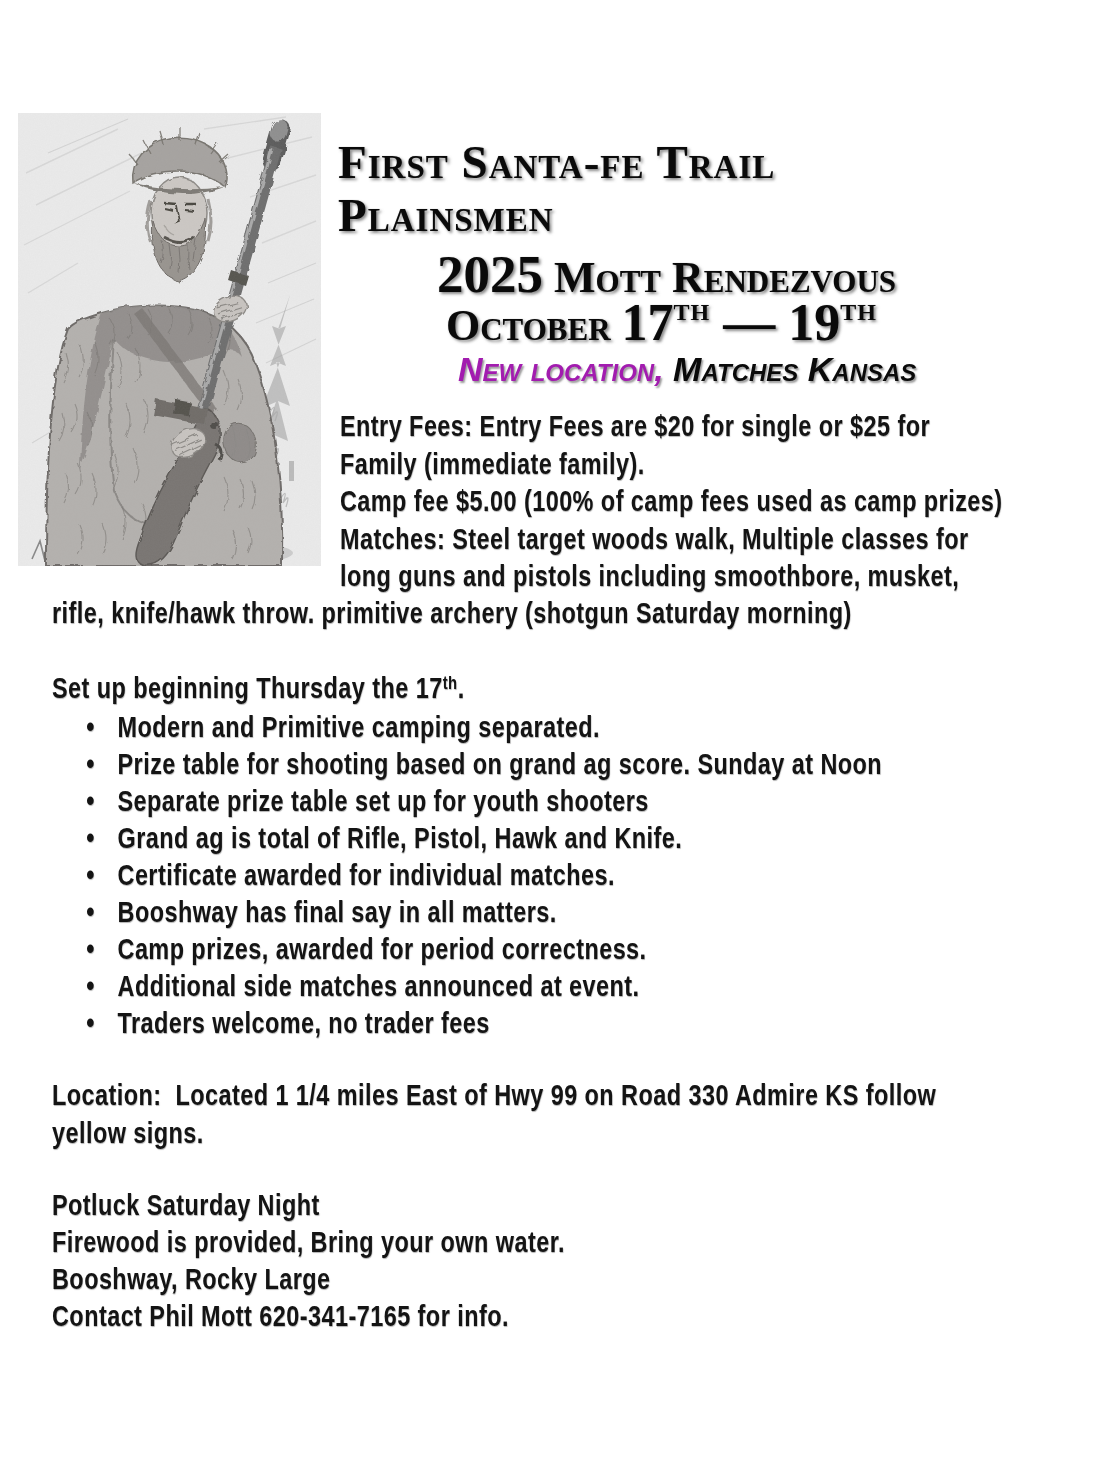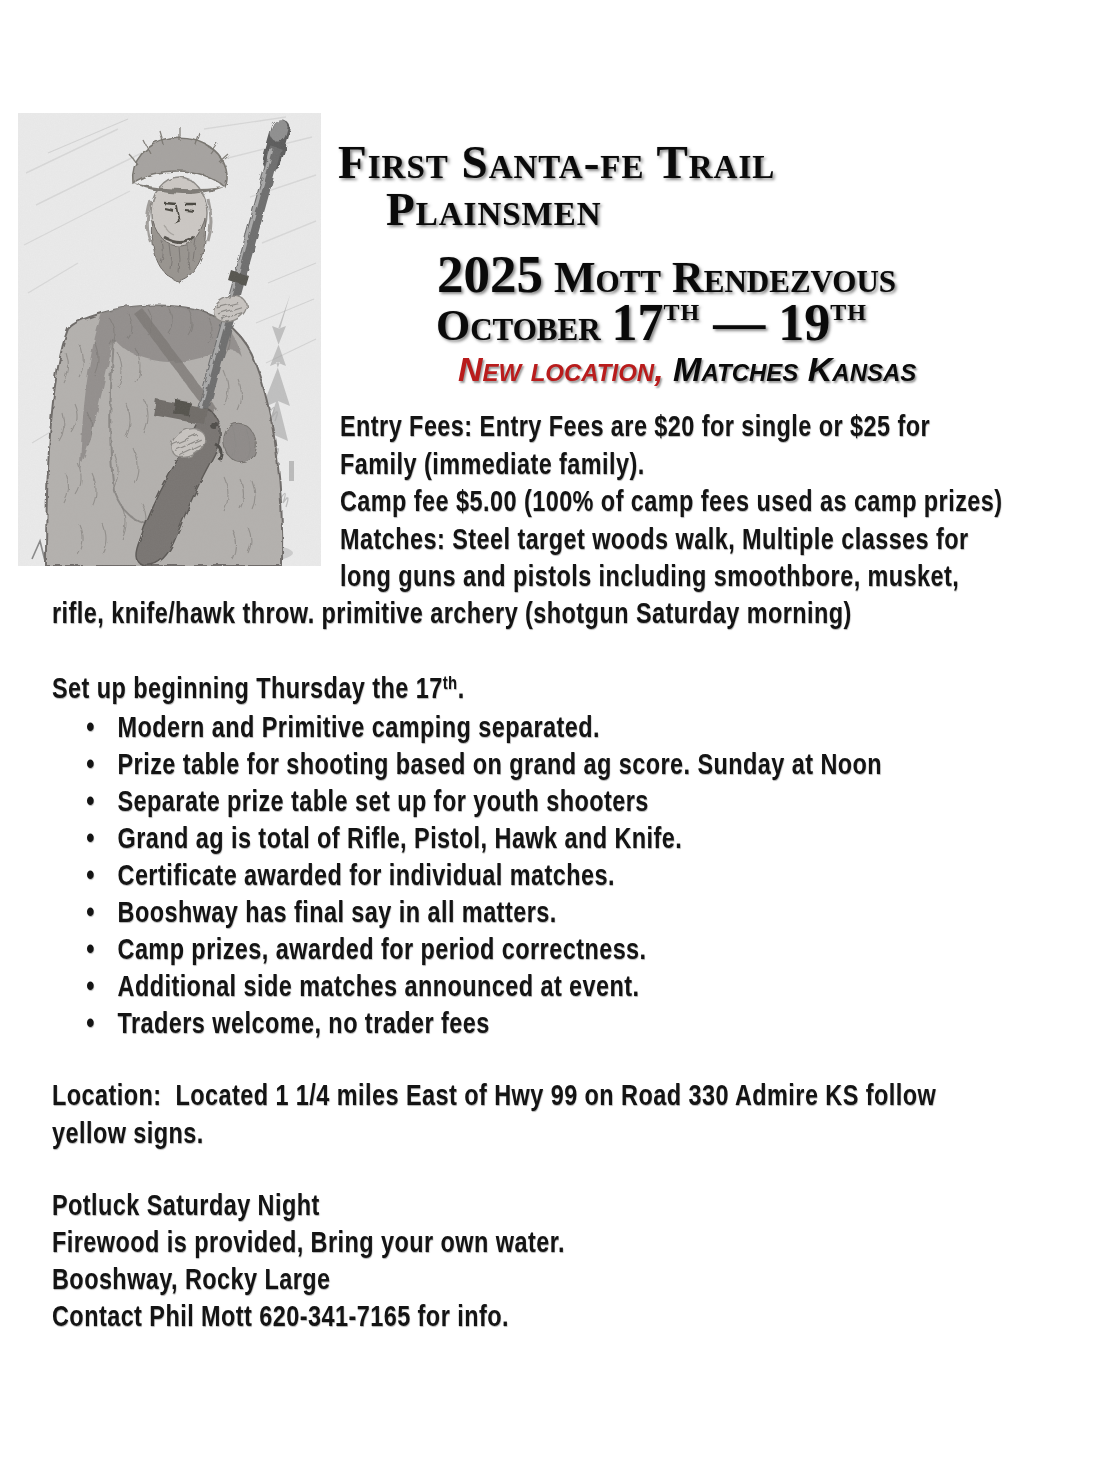--- a/index.html
+++ b/index.html
@@ -10,30 +10,30 @@
   
   .sketch{position:absolute;left:18px;top:113px;width:303px;height:453px;}
   .sketch svg{display:block;width:100%;height:100%;}
 
   
   .tline{position:absolute;white-space:pre;line-height:1;
          font-family:"Liberation Serif","DejaVu Serif",serif;font-weight:bold;
          font-variant-caps:small-caps;color:#0a0a0a;
          text-shadow:2px 2px 3px rgba(100,100,100,.75),0 0 1px rgba(130,130,130,.5);}
   .t1{left:338px;top:139px;font-size:47px;letter-spacing:1px;}
-  .t2{left:338px;top:186px;font-size:47px;letter-spacing:1px;margin-left:48px;}
+  .t2{left:338px;top:192px;font-size:47px;letter-spacing:1px;}
   .t3{left:437px;top:248px;font-size:44px;}
   .t3 .yr{font-size:53px;}
-  .t4{left:436px;top:297px;font-size:44px;}
+  .t4{left:446px;top:297px;font-size:44px;}
   .t4 .big{font-size:52px;}
   .t4 .tsup{font-size:24px;vertical-align:20px;text-transform:uppercase;letter-spacing:1px;}
   .t5{left:458px;top:352px;font-size:34px;font-style:italic;
       font-family:"Liberation Sans","DejaVu Sans",sans-serif;
       text-shadow:1.5px 1.5px 2px rgba(110,110,110,.7);}
-  .t5 .red{color:#b91c1c;}
+  .t5 .red{color:#a21caf;}
 
   
   .cond{position:absolute;font-weight:bold;font-size:30px;line-height:37.5px;
         letter-spacing:.02em;color:#141414;transform:scaleX(0.78);transform-origin:0 0;
         text-shadow:.6px .8px .9px rgba(40,40,40,.35);}
   .line{white-space:pre;}
   .sup{font-size:19px;vertical-align:9px;}
 
   .intro{left:340px;top:407px;}
   .wrapline{left:52px;top:594px;}

